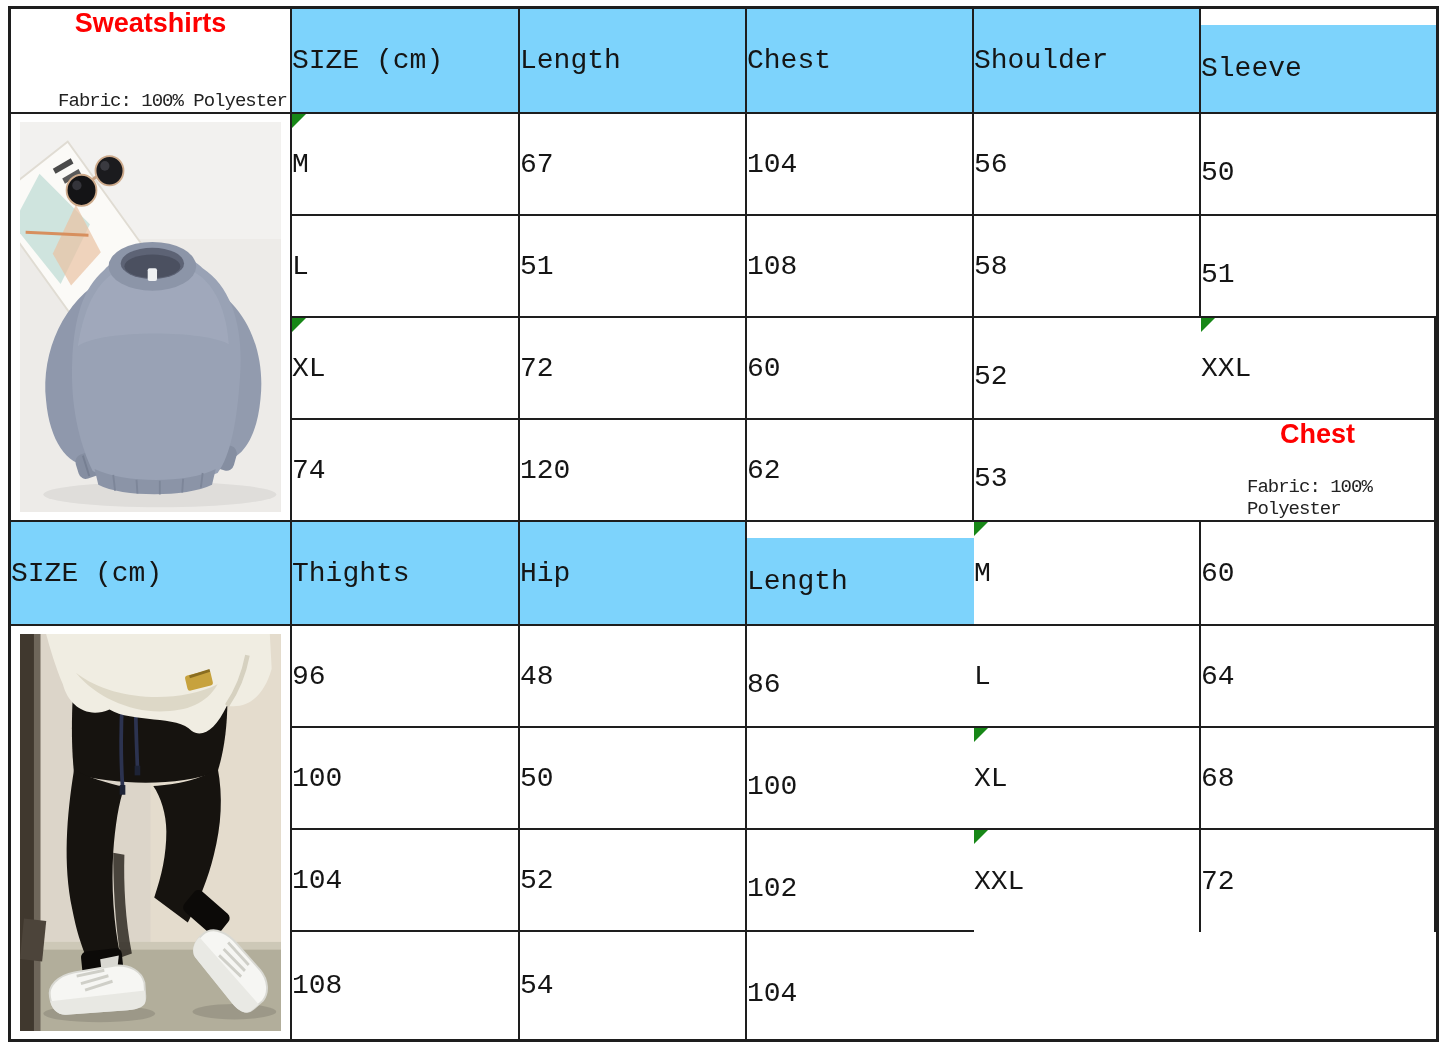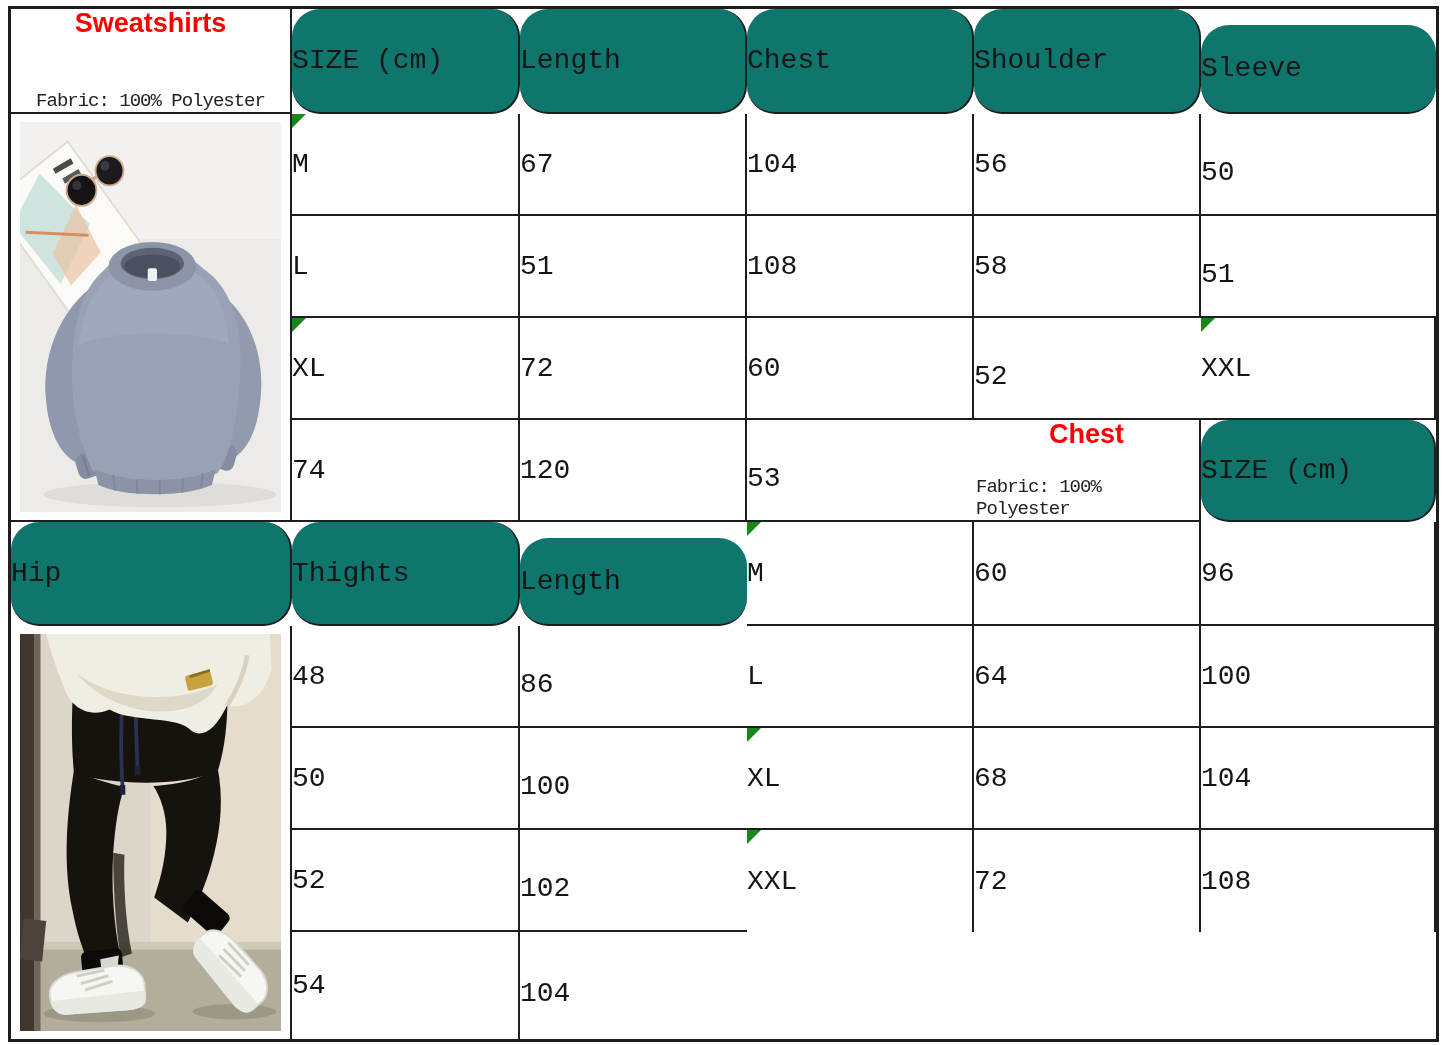--- a/index.html
+++ b/index.html
@@ -7,24 +7,24 @@
           font-family:"Liberation Sans",sans-serif;}
   .grid{position:absolute;left:8px;top:6px;display:grid;
         grid-template-columns:281px 228px 227px 227px 227px 235px;
         grid-template-rows:105px 102px 102px 102px 102px 104px 102px 102px 102px 107px;
         border:3px solid #1e1e1e;background:#ffffff;}
   .cell{position:relative;box-sizing:border-box;display:flex;align-items:center;justify-content:space-between;
         border-right:2px solid #1e1e1e;border-bottom:2px solid #1e1e1e;background:#ffffff;
         font-family:"Liberation Mono","DejaVu Sans Mono",monospace;font-size:28px;color:#151515;}
   .lc{border-right:none;margin-top:16px;}
   .lr{border-bottom:none;}
-  .hd{background:#0f766e;border-radius:28px;}
+  .hd{background:#7dd3fc;}
   .info{flex-direction:column;gap:5px;padding:0 2px;}
   .info .title{font-family:"Liberation Sans",sans-serif;font-weight:700;font-size:27px;color:#fe0000;line-height:1.05;}
-  .info .fabric{font-family:"Liberation Mono","DejaVu Sans Mono",monospace;font-size:19px;letter-spacing:-1px;color:#222222;}
+  .info .fabric{font-family:"Liberation Mono","DejaVu Sans Mono",monospace;font-size:19px;letter-spacing:-1px;color:#222222;margin-left:44px;}
   .photo{padding:8px 9px;background:#ffffff;}
   .photo svg{width:100%;height:100%;display:block;}
   .flag::before{content:"";position:absolute;top:0;left:0;width:0;height:0;
                 border-top:14px solid #178717;border-right:14px solid transparent;}
 </style>
 </head>
 <body>
 
 <div class="canvas">
   <div class="grid">
@@ -113,29 +113,30 @@
     <div class="cell lc">51</div>
 
     <div class="cell flag">XL</div>
     <div class="cell">72</div>
     <div class="cell">60</div>
     <div class="cell lc">52</div>
 
     <div class="cell flag">XXL</div>
     <div class="cell">74</div>
     <div class="cell">120</div>
+    <div class="cell">62</div>
     <div class="cell lc">53</div>
 
     <div class="cell info">
       <span class="title">Chest</span>
       <span class="fabric">Fabric: 100% Polyester</span>
     </div>
     <div class="cell hd">SIZE (cm)</div>
+    <div class="cell hd">Thights</div>
     <div class="cell hd">Hip</div>
-    <div class="cell hd">Thights</div>
     <div class="cell hd lc">Length</div>
 
     <div class="cell photo lr" style="grid-column:1;grid-row:7 / span 4;">
       <svg viewBox="0 0 280 410" preserveAspectRatio="none">
         <rect width="280" height="410" fill="#dcd5c9"></rect>
         <rect x="140" width="140" height="410" fill="#e4dccd"></rect>
         <rect y="318" width="280" height="10" fill="#cdc8b7"></rect>
         <rect y="326" width="280" height="84" fill="#b2ae9b"></rect>
         <rect x="0" y="0" width="15" height="410" fill="#40382e"></rect>
         <rect x="15" y="0" width="7" height="410" fill="#6e665a"></rect>

